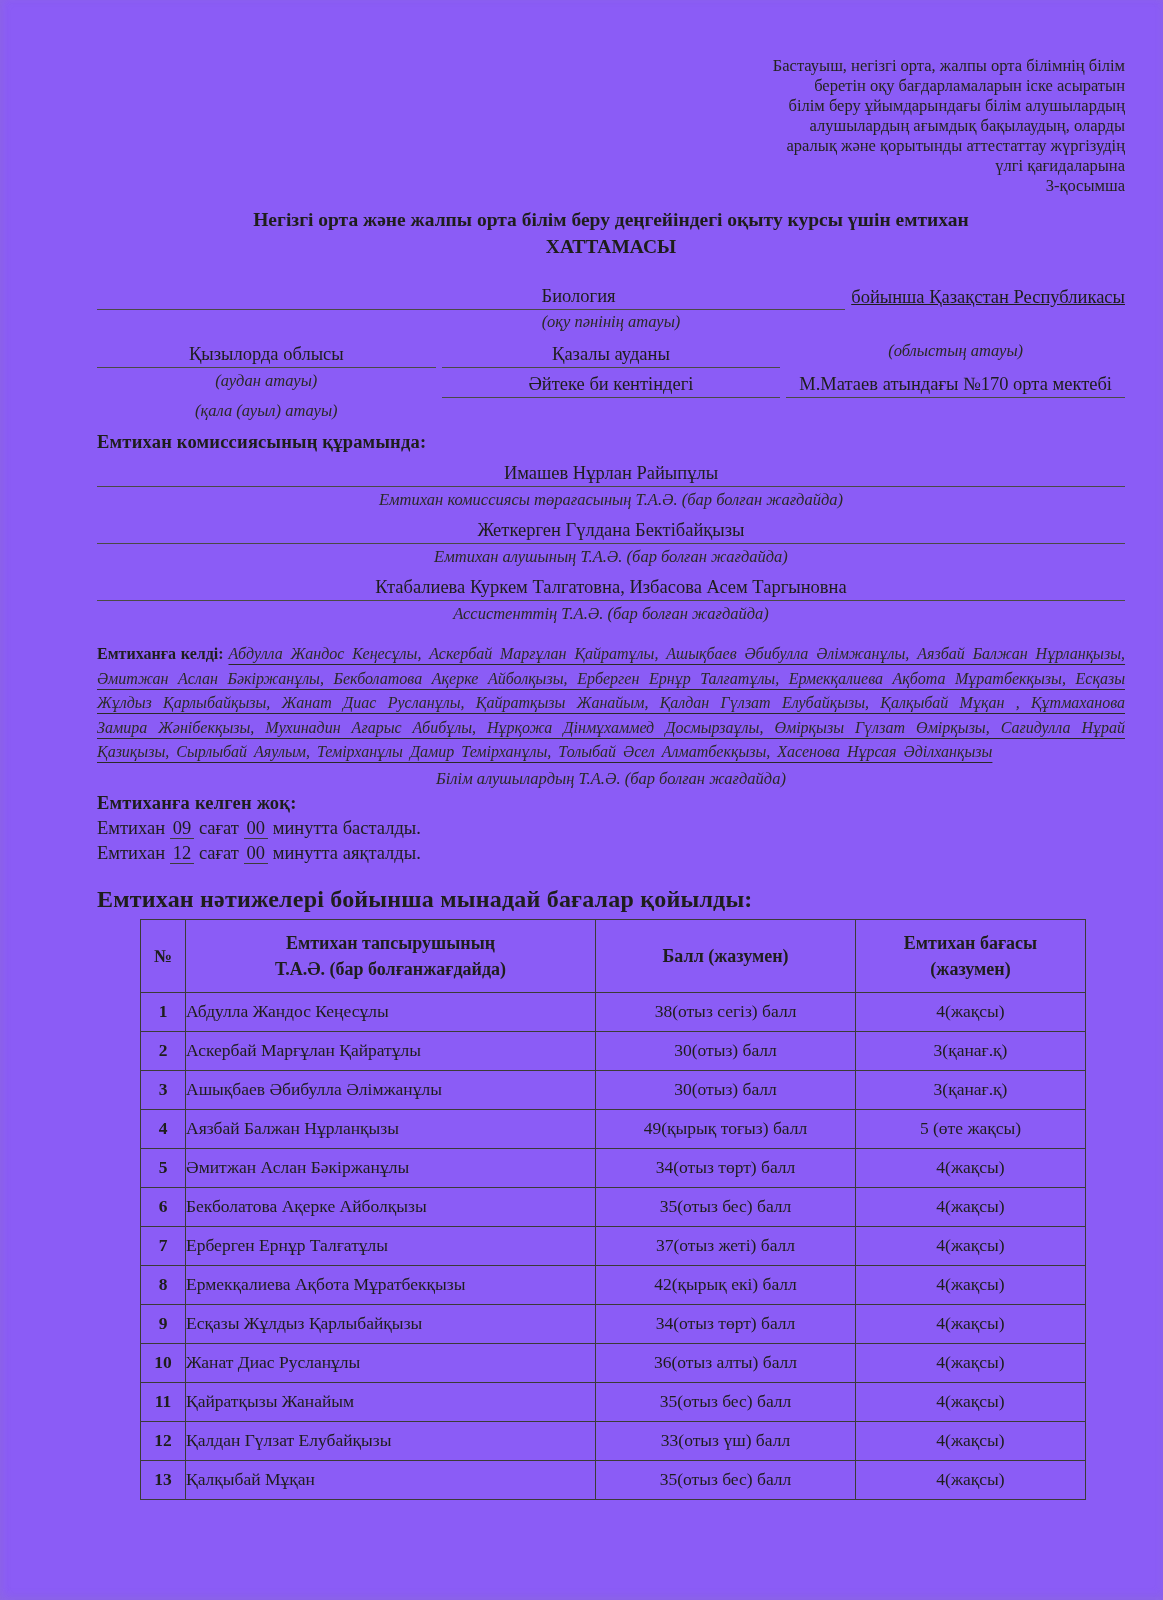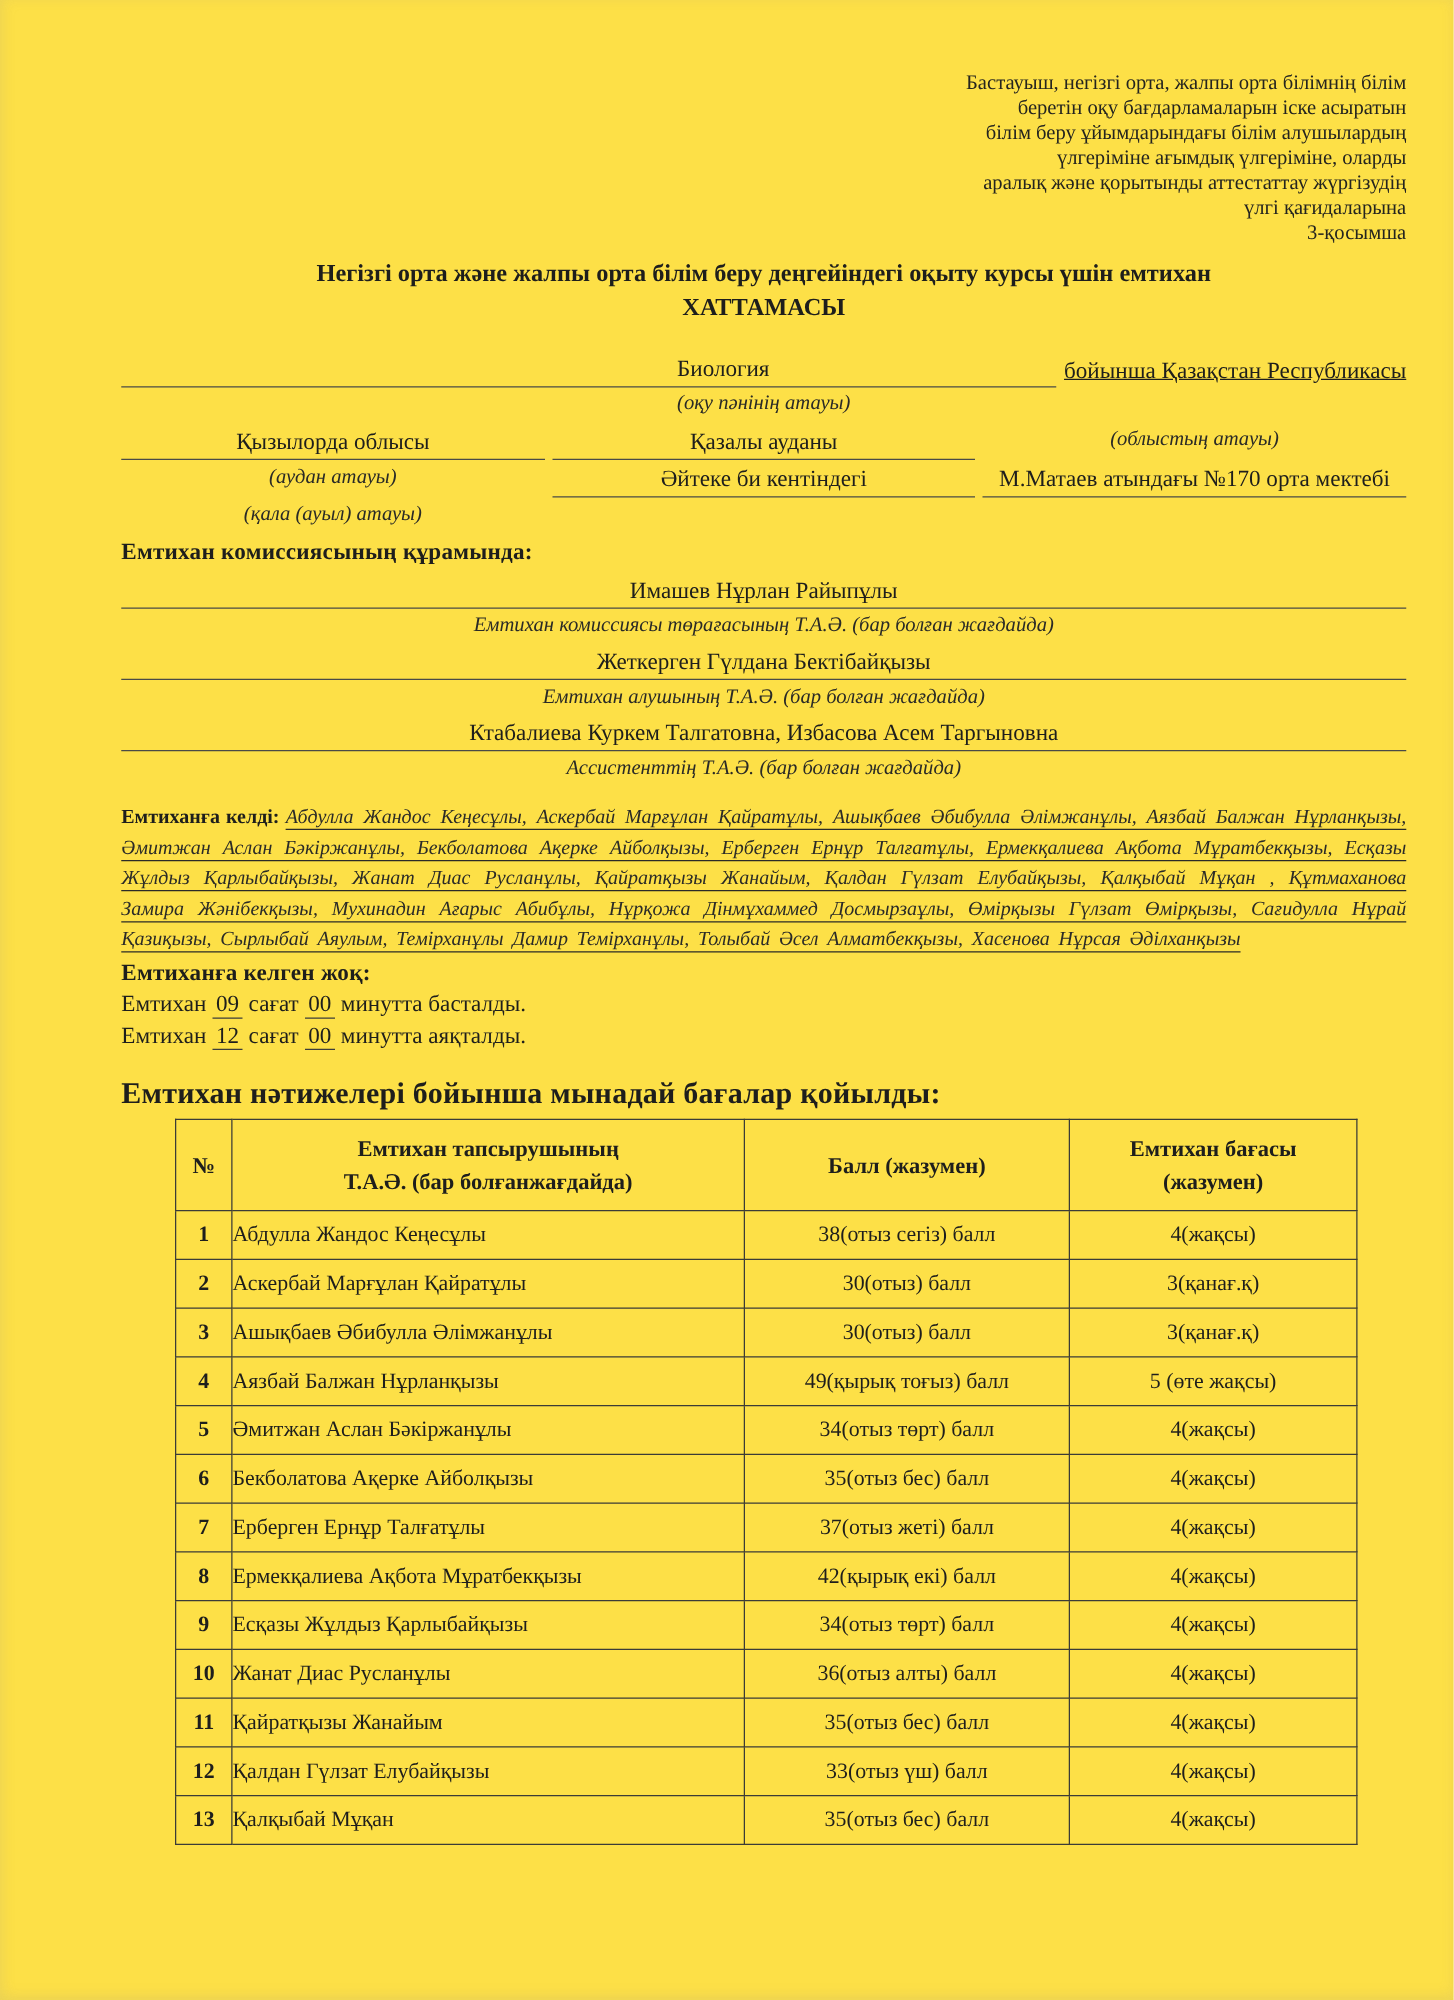--- a/index.html
+++ b/index.html
@@ -1,20 +1,20 @@
 <!DOCTYPE html>
 <html lang="kk"><head>
 <meta charset="utf-8">
 <style>
   html,body { margin:0; padding:0; background:#ffffff; }
   .page {
     position:relative;
     width:1163px; height:1600px;
     box-sizing:border-box;
-    background:#fde047;
+    background:#8b5cf6;
     padding:56px 38px 0 97px;
     font-family:"Liberation Serif", "DejaVu Serif", serif;
     color:#1e1e1c;
     overflow:hidden;
   }
   
   .preamble { width:460px; margin-left:auto; text-align:right;
     font-size:16.5px; line-height:20px; color:#24241f; }
   
   .doc-title { margin-top:10px; text-align:center; font-weight:bold;
@@ -70,21 +70,21 @@
 </style>
 </head>
 <body>
 
 <div class="page">
 
   <div class="preamble" id="preamble-mount">
       <div>Бастауыш, негізгі орта, жалпы орта білімнің білім</div>
       <div>беретін оқу бағдарламаларын іске  асыратын</div>
       <div>білім беру ұйымдарындағы білім  алушылардың</div>
-      <div>үлгеріміне ағымдық үлгеріміне, оларды</div>
+      <div>алушылардың ағымдық бақылаудың, оларды</div>
       <div>аралық және қорытынды аттестаттау жүргізудің</div>
       <div>үлгі қағидаларына</div>
       <div>3-қосымша</div>
     </div>
 
   <div class="doc-title">
     <div>Негізгі орта және жалпы орта білім беру деңгейіндегі  оқыту курсы үшін емтихан</div>
     <div>ХАТТАМАСЫ</div>
   </div>
 
@@ -118,20 +118,21 @@
   </div>
   <div class="member">
     <div class="member-name u">Ктабалиева Куркем Талгатовна, Избасова Асем Таргыновна</div>
     <div class="caption member-cap">Ассистенттің Т.А.Ә. (бар болған  жағдайда)</div>
   </div>
 
   <div class="attendees">
     <span class="lbl">Емтиханға келді:</span>
     <span class="names">Абдулла Жандос Кеңесұлы,  Аскербай Марғұлан Қайратұлы, Ашықбаев Әбибулла Әлімжанұлы, Аязбай Балжан Нұрланқызы, Әмитжан Аслан Бәкіржанұлы, Бекболатова Ақерке Айболқызы, Ерберген Ернұр Талғатұлы, Ермекқалиева Ақбота Мұратбекқызы, Есқазы Жұлдыз Қарлыбайқызы, Жанат Диас Русланұлы, Қайратқызы Жанайым, Қалдан Гүлзат Елубайқызы, Қалқыбай Мұқан , Құтмаханова Замира Жәнібекқызы, Мухинадин Ағарыс Абибұлы, Нұрқожа Дінмұхаммед Досмырзаұлы, Өмірқызы Гүлзат Өмірқызы, Сағидулла Нұрай Қазиқызы, Сырлыбай Аяулым, Темірханұлы Дамир Темірханұлы, Толыбай Әсел Алматбекқызы, Хасенова Нұрсая Әділханқызы</span>
   </div>
+  <div class="caption list-caption">Білім алушылардың Т.А.Ә. (бар болған жағдайда)</div>
 
   <div class="absent">Емтиханға  келген жоқ:</div>
 
   <div class="time-line">
     <span>Емтихан</span>
     <span class="num">09</span>
     <span>сағат</span>
     <span class="num">00</span>
     <span>минутта басталды.</span>
   </div>

